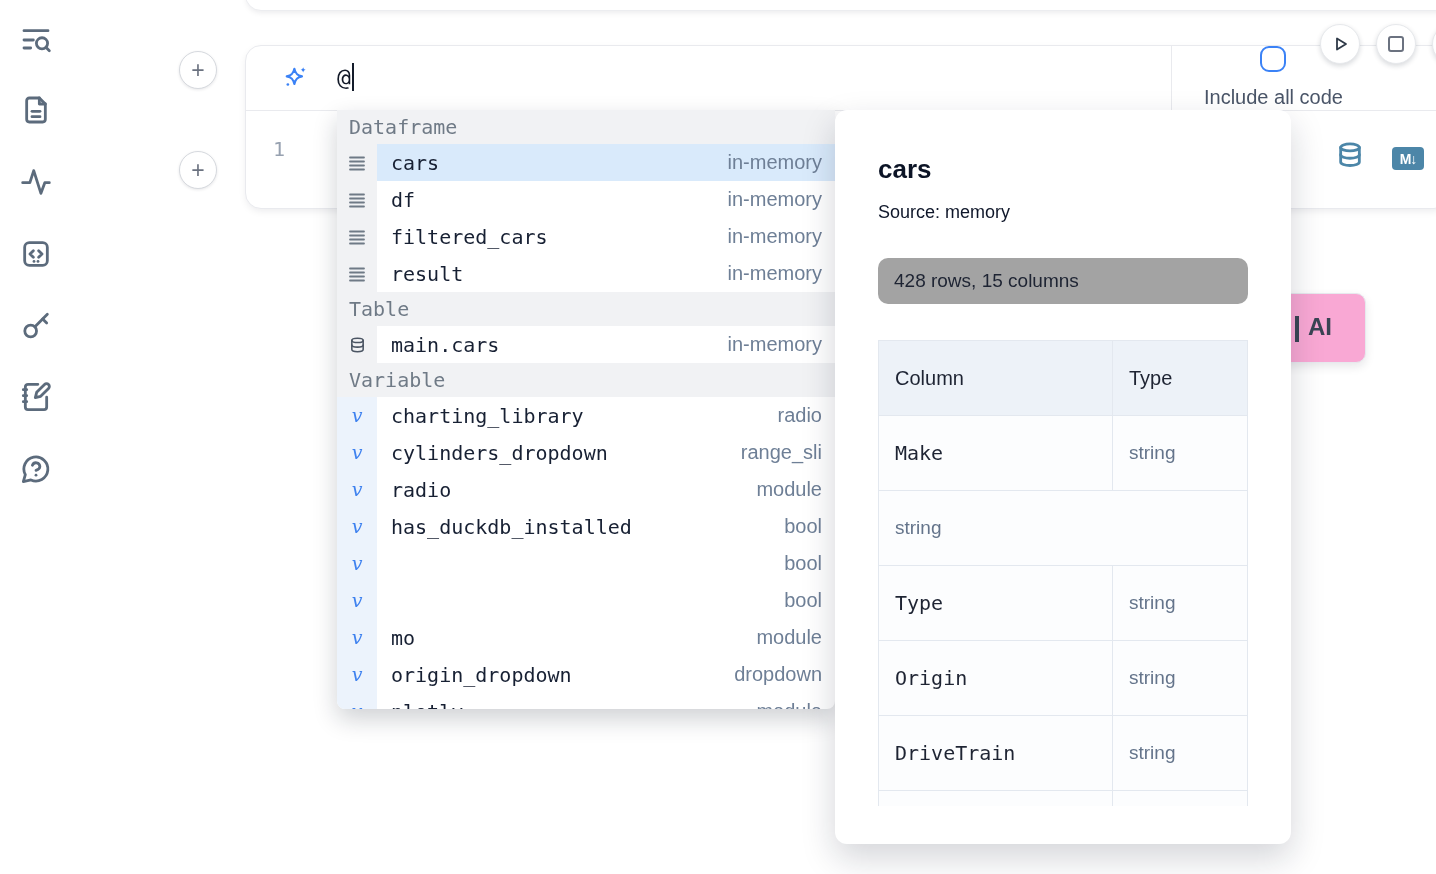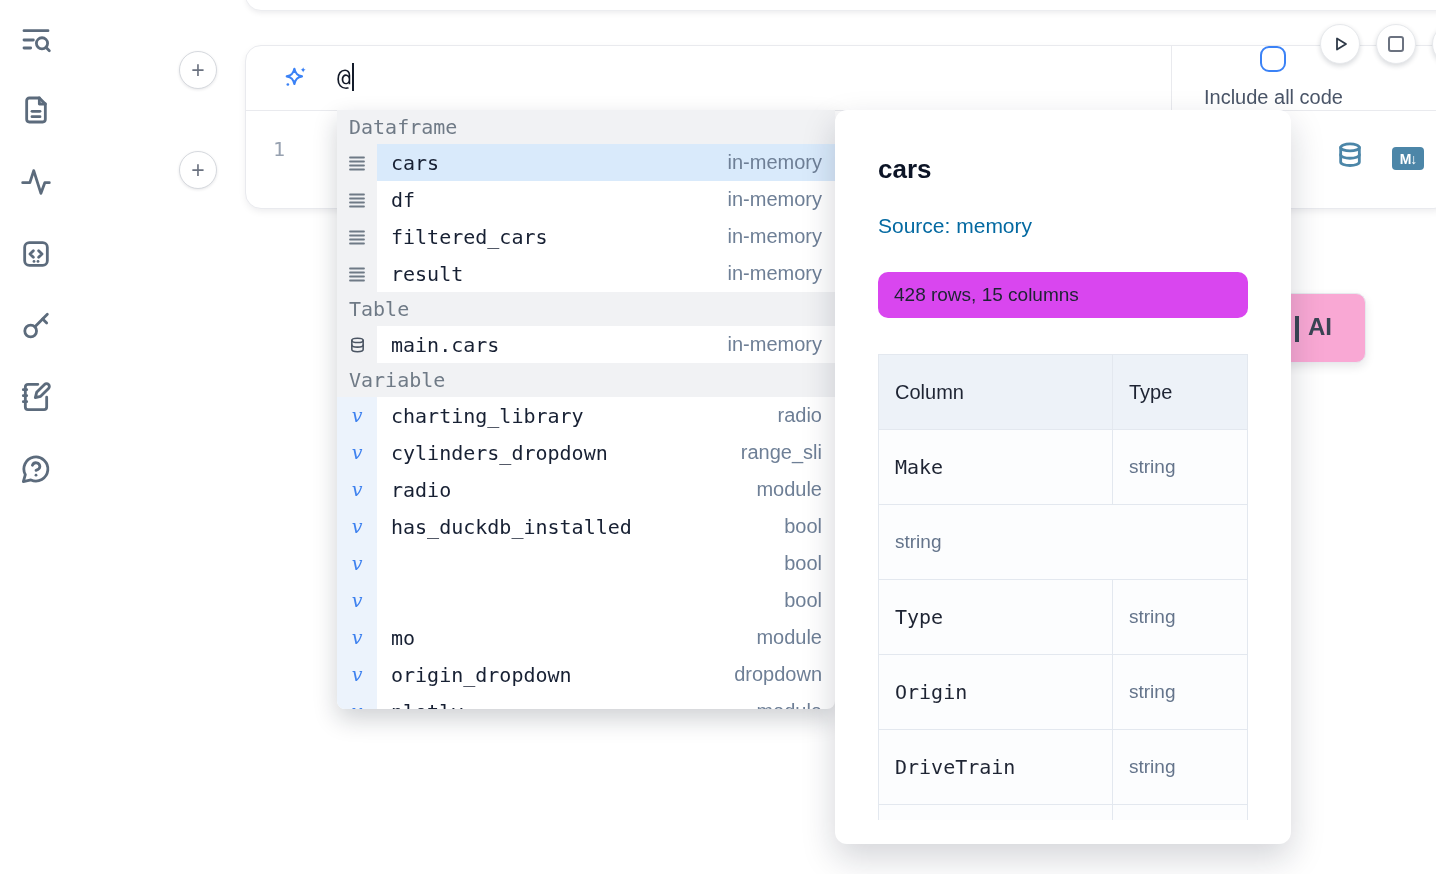--- a/index.html
+++ b/index.html
@@ -81,23 +81,23 @@
   .ac-type{margin-left:auto;font-size:20px;color:#6e7f96;font-family:Liberation Sans, sans-serif;white-space:nowrap;}
   .v-glyph{font-family:"DejaVu Serif",serif;font-style:italic;color:#3f82ef;font-size:19px;line-height:1;}
 
   
   .preview{
     position:absolute;left:835px;top:110px;width:456px;height:734px;background:#fff;
     border-radius:12px;box-shadow:0 14px 34px rgba(15,23,42,.18);
     z-index:10;box-sizing:border-box;padding:42px 43px 0 43px;overflow:hidden;
   }
   .pv-title{font-size:26px;line-height:34px;font-weight:bold;color:#0c1426;}
-  .pv-source{margin-top:28px;font-size:21px;line-height:24px;color:#0369a1;}
+  .pv-source{margin-top:14px;font-size:18px;line-height:24px;color:#0f172a;}
   .pv-pill{
-    margin-top:34px;height:46px;background:#d946ef;border-radius:10px;
+    margin-top:34px;height:46px;background:#a3a3a3;border-radius:10px;
     display:flex;align-items:center;padding:0 16px;font-size:19px;color:#1e2433;box-sizing:border-box;
   }
   .pv-table{margin-top:36px;border:1px solid #e3e8ef;border-bottom:none;}
   .pv-tr{display:flex;height:74px;border-bottom:1px solid #e3e8ef;background:#fcfdfe;}
   .pv-tr.head{background:#edf2f8;}
   .pv-tr.partial{height:15px;overflow:hidden;border-bottom:none;}
   .pv-td{display:flex;align-items:center;padding-left:16px;box-sizing:border-box;}
   .pv-td.c1{width:234px;border-right:1px solid #e3e8ef;}
   .pv-td.c2{flex:1;}
   .pv-tr.head .pv-td{font-size:20px;color:#1e2433;}

